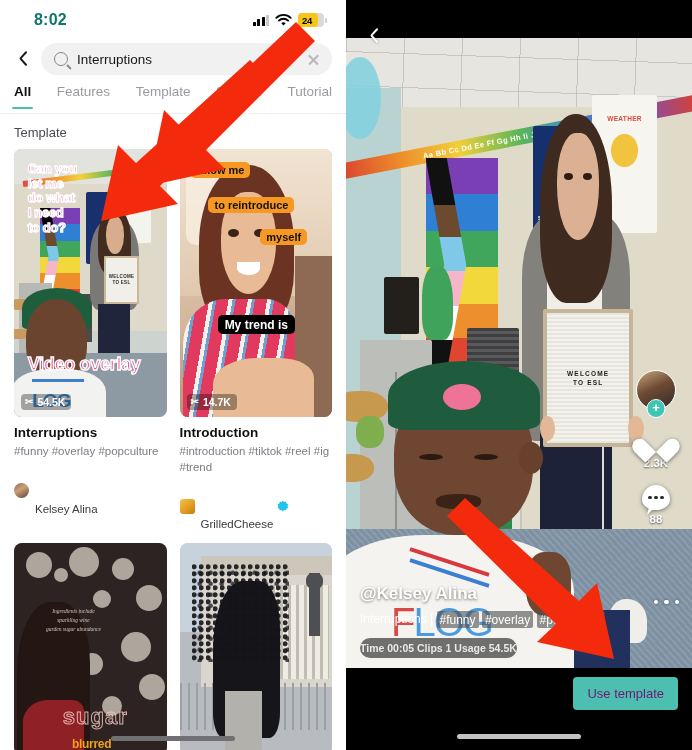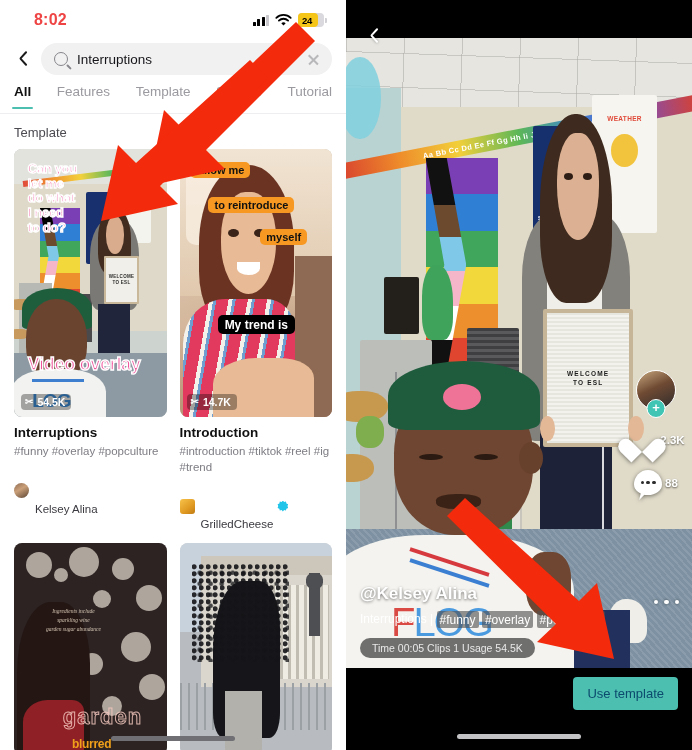--- a/index.html
+++ b/index.html
@@ -14,21 +14,21 @@
   #left-panel {
     width: 346px; height: 750px; background: #fff;
     position: relative; overflow: hidden;
   }
 
   
   .statusbar {
     height: 40px; display: flex; align-items: center;
     justify-content: space-between; padding: 0 22px 0 34px;
   }
-  .sb-time { font-size: 16px; font-weight: bold; color: #ef4444; letter-spacing: .2px; }
+  .sb-time { font-size: 16px; font-weight: bold; color: #0f766e; letter-spacing: .2px; }
   .sb-right { display: flex; align-items: center; gap: 6px; }
   .cell-bars { display: flex; align-items: flex-end; gap: 1.5px; height: 11px; }
   .cell-bars i { display: block; width: 3px; background: #000; border-radius: .5px; }
   .cell-bars i:nth-child(1) { height: 4px; }
   .cell-bars i:nth-child(2) { height: 6.5px; }
   .cell-bars i:nth-child(3) { height: 9px; }
   .cell-bars i:nth-child(4) { height: 11px; background: #c9c9ce; }
   .wifi-ico { width: 17px; height: 13px; position: relative; }
   .batt {
     width: 26px; height: 14px; border-radius: 4px; background: #d9d9de;
@@ -330,21 +330,21 @@
   .rail { position: absolute; right: 10px; top: 370px; width: 52px; z-index: 20; display: flex; flex-direction: column; align-items: center; gap: 16px; }
   .rail-avatar {
     width: 40px; height: 40px; border-radius: 50%; border: 1.5px solid #fff; position: relative;
     background: linear-gradient(155deg,#c8a87e,#6f4a33 45%,#2d2b2c); cursor: pointer;
   }
   .rail-plus {
     position: absolute; left: 50%; transform: translateX(-50%); bottom: -9px;
     width: 19px; height: 19px; border-radius: 50%; background: #40c4b4; border: 1.5px solid #fff;
     color: #fff; font-size: 13px; font-weight: bold; line-height: 16px; text-align: center;
   }
-  .rail-item { display: flex; flex-direction: row; align-items: center; gap: 3px; cursor: pointer; }
+  .rail-item { display: flex; flex-direction: column; align-items: center; gap: 3px; cursor: pointer; }
   .rail-count { font-size: 11.5px; font-weight: bold; color: #fff; text-shadow: 0 1px 2px rgba(0,0,0,.6); }
   .heart-ico { width: 30px; height: 28px; position: relative; filter: drop-shadow(0 1px 2px rgba(0,0,0,.5)); }
   .heart-ico::before, .heart-ico::after {
     content: ""; position: absolute; top: 3px; width: 15px; height: 23px;
     background: #fff; border-radius: 15px 15px 0 0;
   }
   .heart-ico::before { left: 15px; transform: rotate(45deg); transform-origin: 0 100%; }
   .heart-ico::after  { left: 0px; transform: rotate(-45deg); transform-origin: 100% 100%; }
   .bubble-ico {
     width: 28px; height: 25px; background: #fff; border-radius: 50% 50% 50% 50%/58% 58% 42% 42%;
@@ -360,24 +360,24 @@
   .dots-ind { position: absolute; right: 13px; bottom: 146px; display: flex; gap: 6px; z-index: 20; }
   .dots-ind i { width: 4.5px; height: 4.5px; background: #fff; border-radius: 50%; display: block; box-shadow: 0 0 3px rgba(0,0,0,.45); }
 
   
   .vid-info { position: absolute; left: 0; right: 0; bottom: 82px; padding: 0 14px 10px 14px; z-index: 18; }
   .vid-handle { font-size: 17px; font-weight: bold; color: #fff; text-shadow: 0 1px 3px rgba(0,0,0,.55); }
   .vid-desc { margin-top: 6px; font-size: 12px; color: #fff; line-height: 1.55; }
   .vid-desc .chip { background: rgba(80,80,80,.62); border-radius: 2px; padding: 1.5px 3px; }
   .vid-meta {
     display: inline-block; margin-top: 9px; background: rgba(60,60,60,.72); border-radius: 13px;
-    padding: 4px 12px; font-size: 10.5px; color: #e9e9e9;
+    padding: 4px 0; font-size: 10.5px; color: #e9e9e9; font-weight: bold;
   }
   .use-tpl {
-    position: absolute; right: 14px; bottom: 40px; background: #4cbfb0; color: #0c4a6e;
+    position: absolute; right: 14px; bottom: 40px; background: #4cbfb0; color: #701a75;
     font-size: 13px; border-radius: 4px; padding: 9px 14px; z-index: 22; cursor: pointer;
     white-space: nowrap;
   }
   .home-ind-right {
     position: absolute; left: 50%; transform: translateX(-50%); bottom: 11px;
     width: 124px; height: 5px; background: #c3c3c6; border-radius: 3px; z-index: 30;
   }
 
   
   .arrow-layer { position: absolute; inset: 0; z-index: 60; pointer-events: none; }
@@ -523,21 +523,21 @@
             <div class="bk" style="left:70%;top:42%;width:30px;height:30px"></div>
             <div class="bk" style="left:44%;top:52%;width:22px;height:22px"></div>
             <div class="bk" style="left:82%;top:62%;width:26px;height:26px"></div>
             <div class="bk" style="left:58%;top:72%;width:20px;height:20px"></div>
             <div class="bk" style="left:26%;top:12%;width:14px;height:14px"></div>
             <div class="bk-hair"></div>
               <div class="bk-red"></div>
             <div class="bk-script" style="white-space:pre-line">Ingredients include
 sparkling wine
 garden sugar abundance</div>
-            <div class="bk-speed">garden</div>
+            <div class="bk-speed">sugar</div>
             <div class="bk-blurred">blurred</div>
           </div>
         </div>
       </div>
 
       <div class="card">
         <div class="thumb short">
           <div class="art-disp">
             <div class="dp-bldg"></div>
               <div class="dp-roof"></div>

